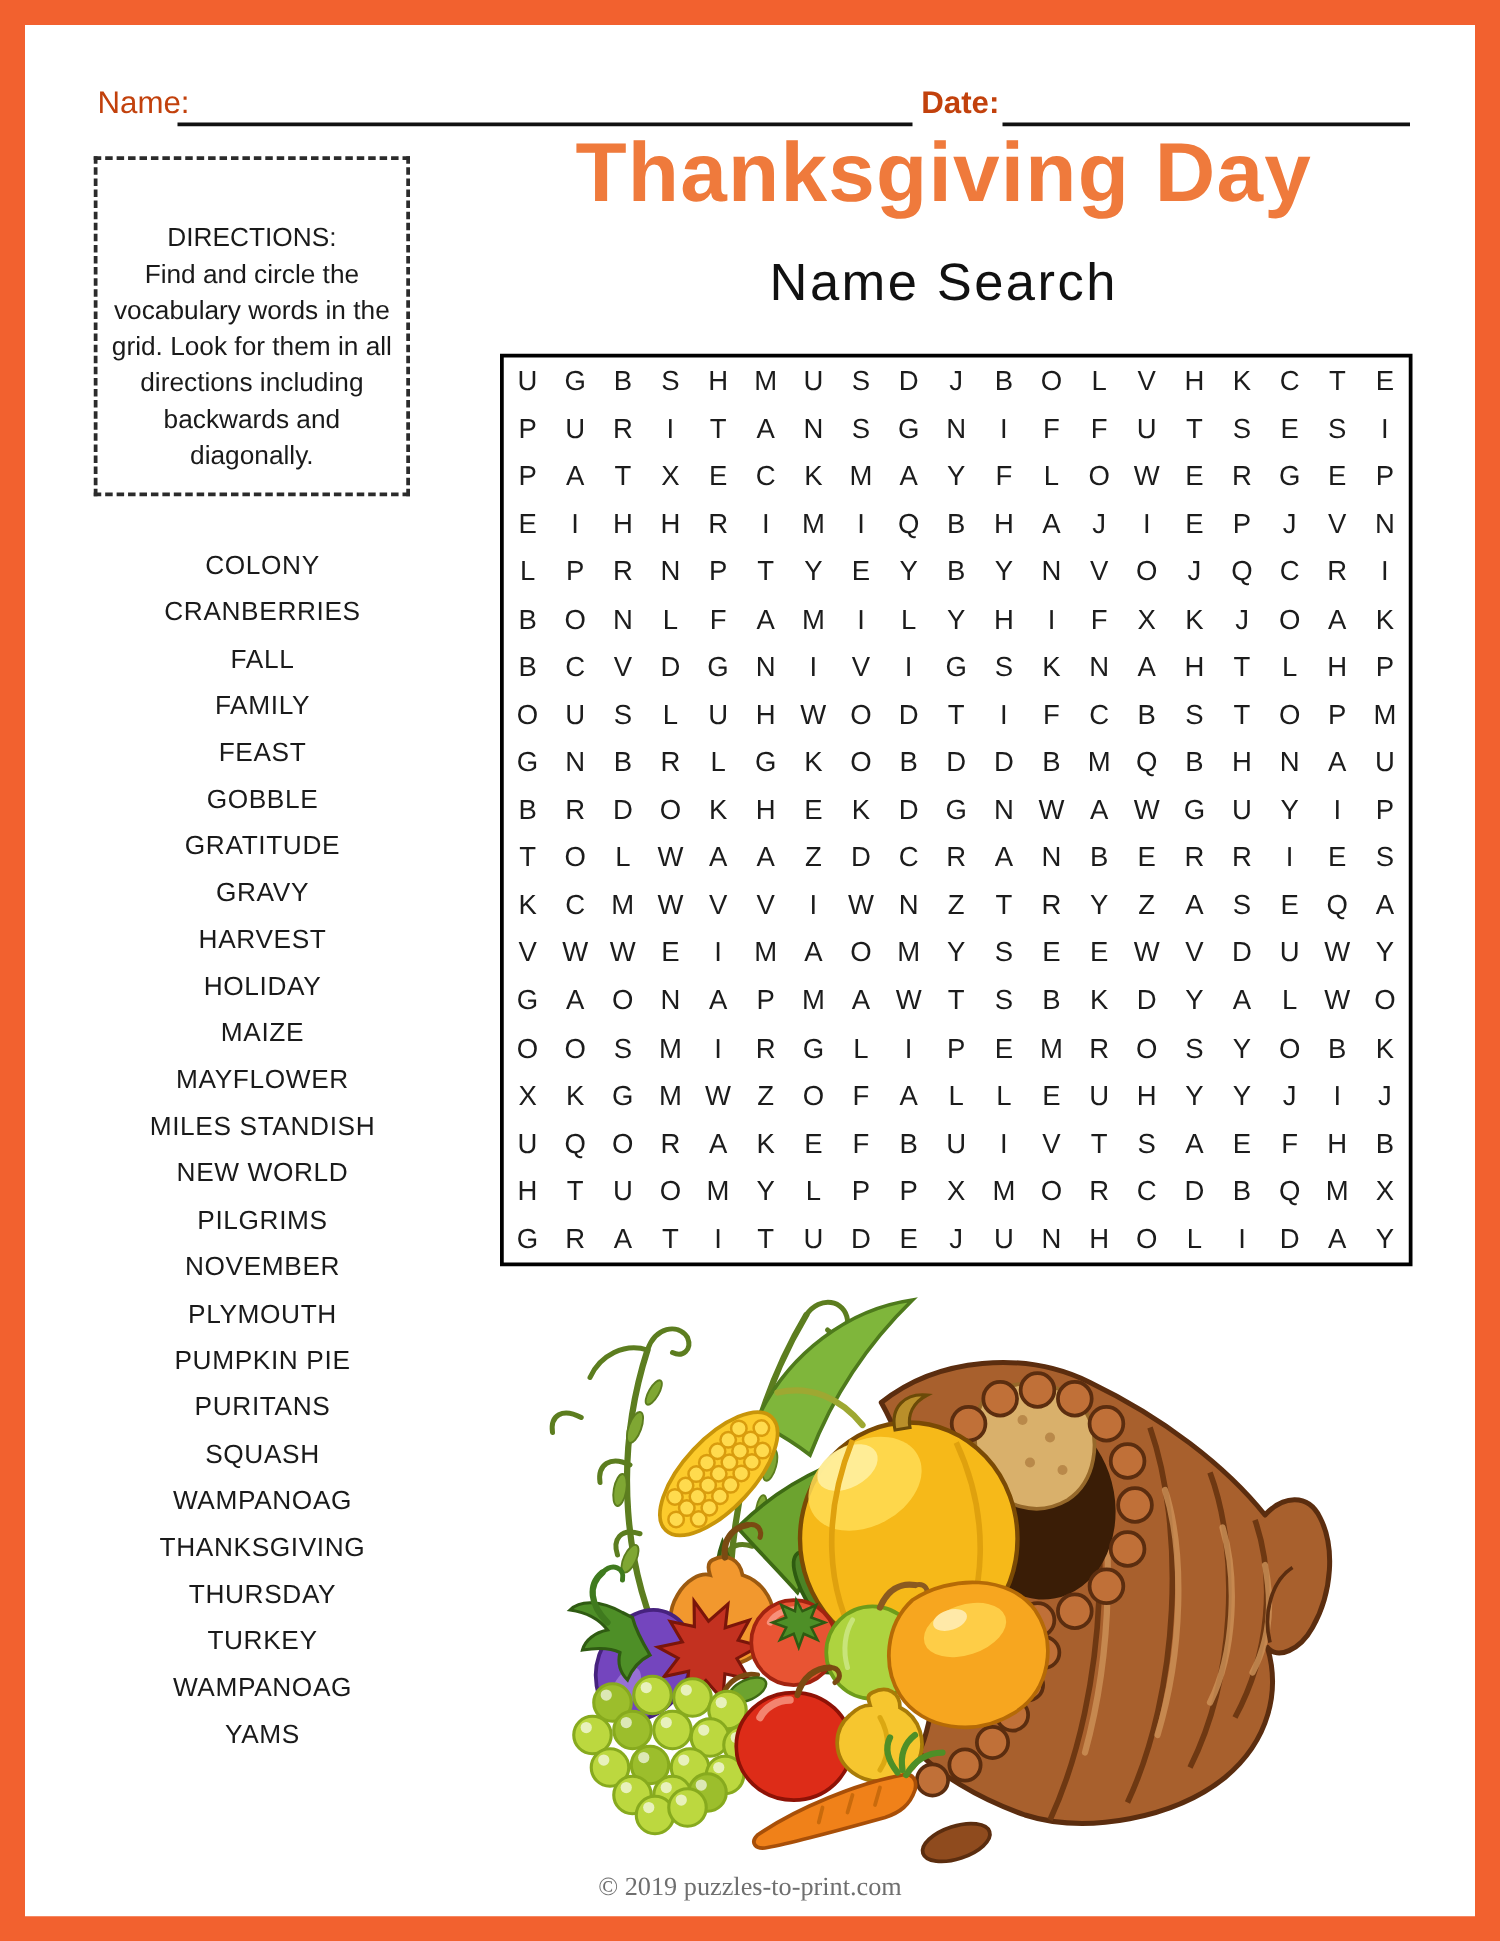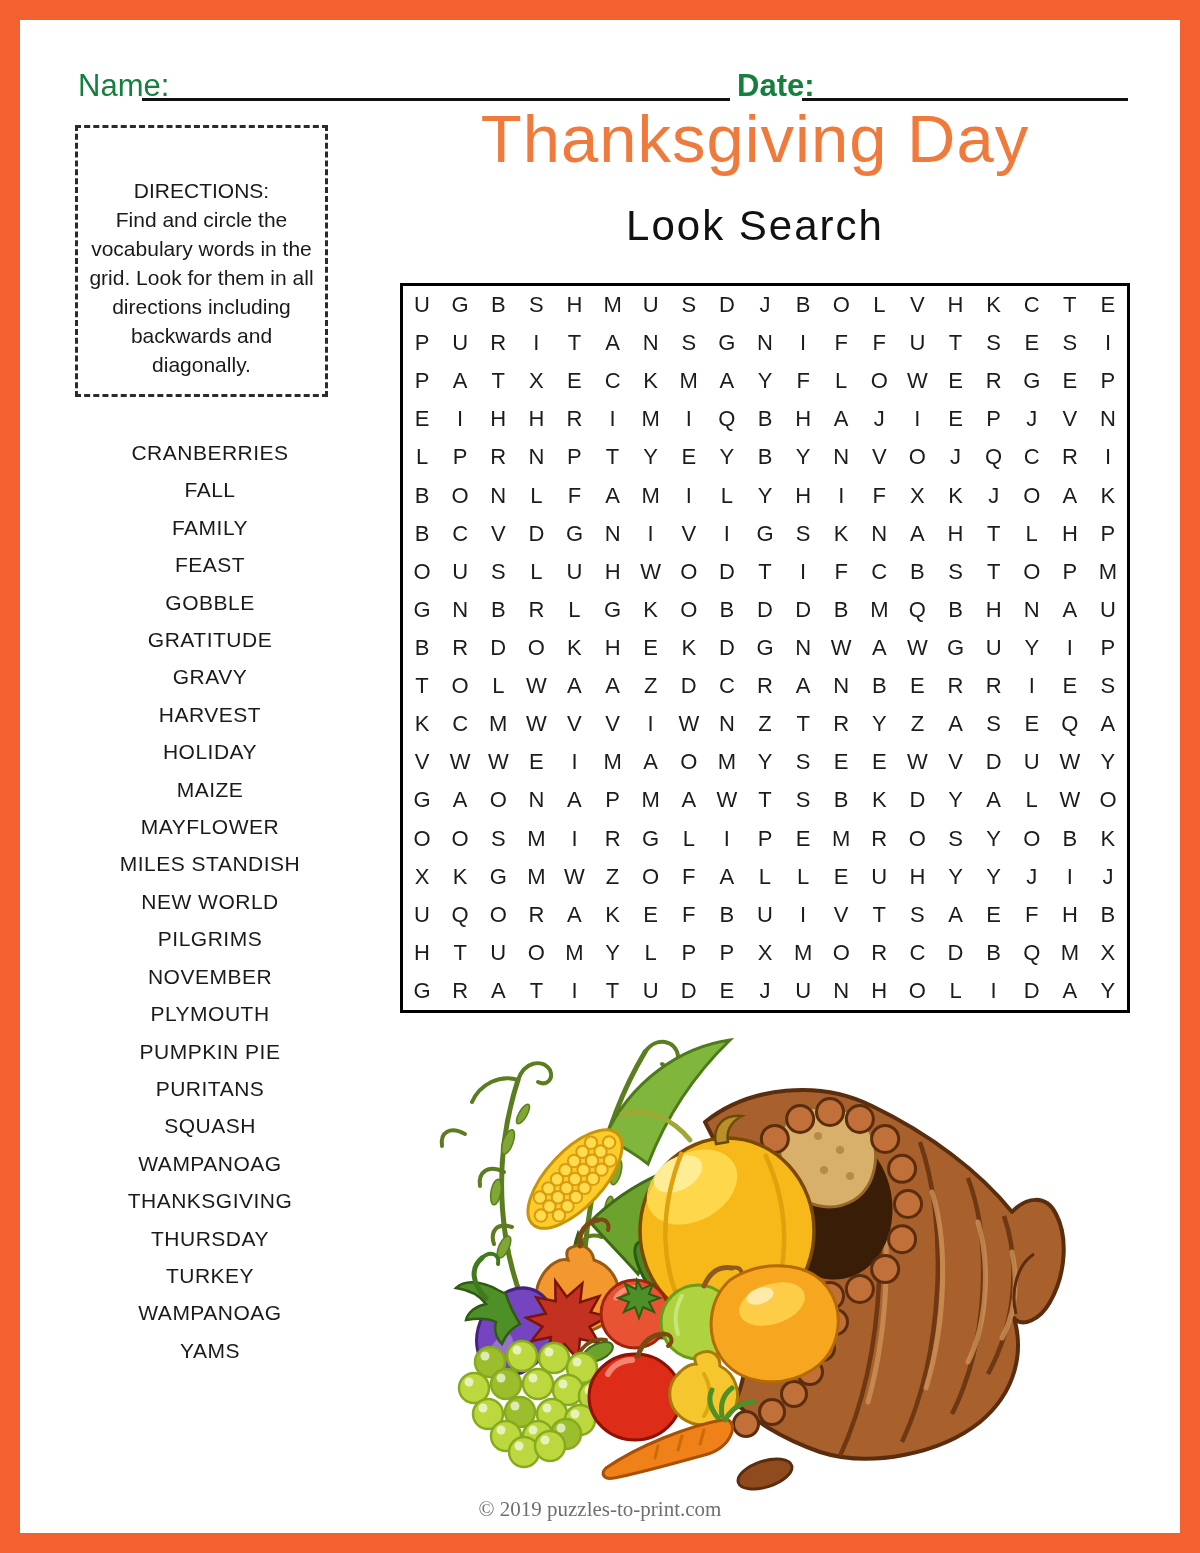--- a/index.html
+++ b/index.html
@@ -3,30 +3,30 @@
 <meta charset="utf-8">
 <style>
   html,body { margin:0; padding:0; }
   body {
     width:1200px; height:1553px; position:relative; background:#ffffff;
     border:20px solid #F2612F; box-sizing:border-box;
     font-family:"Liberation Sans", sans-serif; color:#1a1a1a; overflow:hidden;
   }
   .abs { position:absolute; }
   
-  .field-label { font-size:31px; font-weight:400; color:#15803d; }
+  .field-label { font-size:25px; font-weight:400; color:#c2410c; }
   .write-line { border-bottom:3px solid #111; height:30px; }
   #name-label { left:58px; top:48px; }
   #name-line  { left:122px; top:48px; width:588px; }
   #date-label { left:717px; top:48px;font-weight:bold; }
   #date-line  { left:782px; top:48px; width:326px; }
   
   #title {
     left:330px; top:80px; width:810px; text-align:center;
-    font-size:67px; font-weight:400; letter-spacing:1px; color:#EF7A3C;
+    font-size:67px; font-weight:700; letter-spacing:1px; color:#EF7A3C;
   }
   #subtitle {
     left:330px; top:182px; width:810px; text-align:center;
     font-size:42px; font-weight:400; letter-spacing:2px; color:#111;
   }
   
   #directions-box {
     left:55px; top:105px; width:253px; height:272px;
     border:3px dashed #2b2b2b; box-sizing:border-box;
     display:flex; align-items:center; justify-content:center;
@@ -53,30 +53,31 @@
 </style>
 </head>
 <body>
 
 <div class="abs field-label" id="name-label">Name:</div>
 <div class="abs write-line" id="name-line"></div>
 <div class="abs field-label" id="date-label">Date:</div>
 <div class="abs write-line" id="date-line"></div>
 
 <div class="abs" id="title">Thanksgiving Day</div>
-<div class="abs" id="subtitle">Look Search</div>
+<div class="abs" id="subtitle">Name Search</div>
 
 <div class="abs" id="directions-box">
   <div id="directions-text">
     <span>DIRECTIONS:</span><br>
     <span>Find and circle the vocabulary words in the grid.  Look for them in all directions including backwards and diagonally.</span>
   </div>
 </div>
 
 <div class="abs" id="word-list">
+    <div class="word-item">COLONY</div>
     <div class="word-item">CRANBERRIES</div>
     <div class="word-item">FALL</div>
     <div class="word-item">FAMILY</div>
     <div class="word-item">FEAST</div>
     <div class="word-item">GOBBLE</div>
     <div class="word-item">GRATITUDE</div>
     <div class="word-item">GRAVY</div>
     <div class="word-item">HARVEST</div>
     <div class="word-item">HOLIDAY</div>
     <div class="word-item">MAIZE</div>

